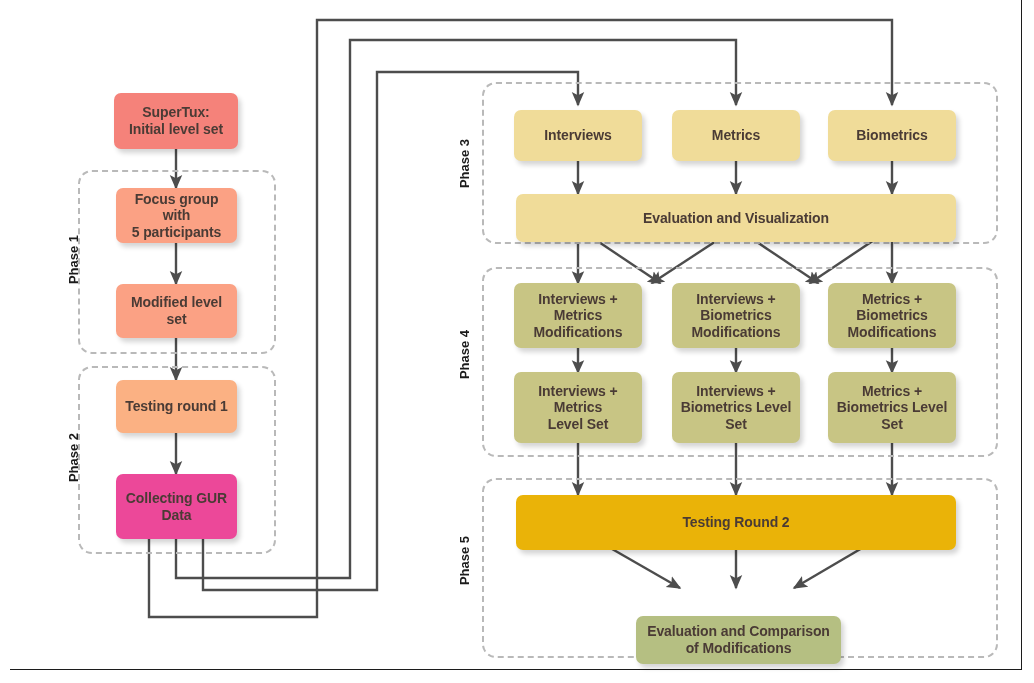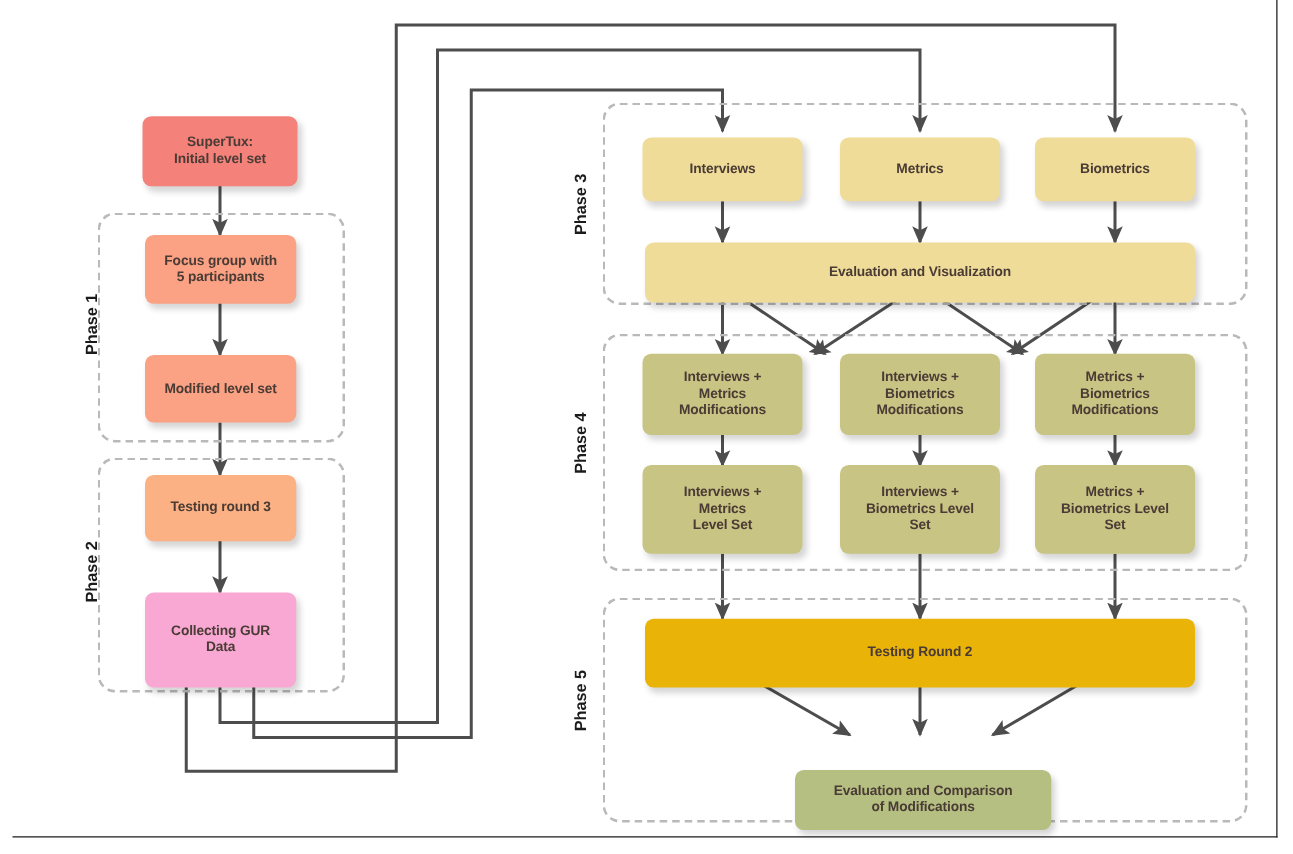--- a/index.html
+++ b/index.html
@@ -38,21 +38,21 @@
   .node {
     position: absolute;
     box-sizing: border-box;
     border-radius: 7px;
     display: flex;
     align-items: center;
     justify-content: center;
     text-align: center;
     color: #4a3b35;
     font-weight: bold;
-    font-size: 11px;
+    font-size: 14px;
     line-height: 1.18;
     padding: 2px 5px;
     box-shadow: 3px 4px 5px rgba(0,0,0,0.17);
     letter-spacing: -0.1px;
   }
   .node span { display: block; width: 100%; }
   .phase-box {
     position: absolute;
     box-sizing: border-box;
     border: 2.2px dashed #b9b9b9;
@@ -150,24 +150,24 @@
       <span>Focus group with</span>
       <span>5 participants</span>
     </span>
   </div>
 
   <div class="node" style="left:116px; top:284px; width:121px; height:54px; background:#fba184;">
     <span>Modified level set</span>
   </div>
 
   <div class="node" style="left:116px; top:380px; width:121px; height:53px; background:#fbb183;">
-    <span>Testing round 3</span>
-  </div>
-
-  <div class="node" style="left:116px; top:474px; width:121px; height:76px; background:#f9a8d4;justify-content:center;">
+    <span>Testing round 1</span>
+  </div>
+
+  <div class="node" style="left:116px; top:474px; width:121px; height:65px; background:#ec4899;justify-content:center;">
     <span>
       <span>Collecting GUR</span>
       <span>Data</span>
     </span>
   </div>
 
   <div class="node" style="left:514px; top:110px; width:128px; height:51px; background:#f0dc99;">
     <span>Interviews</span>
   </div>
 

